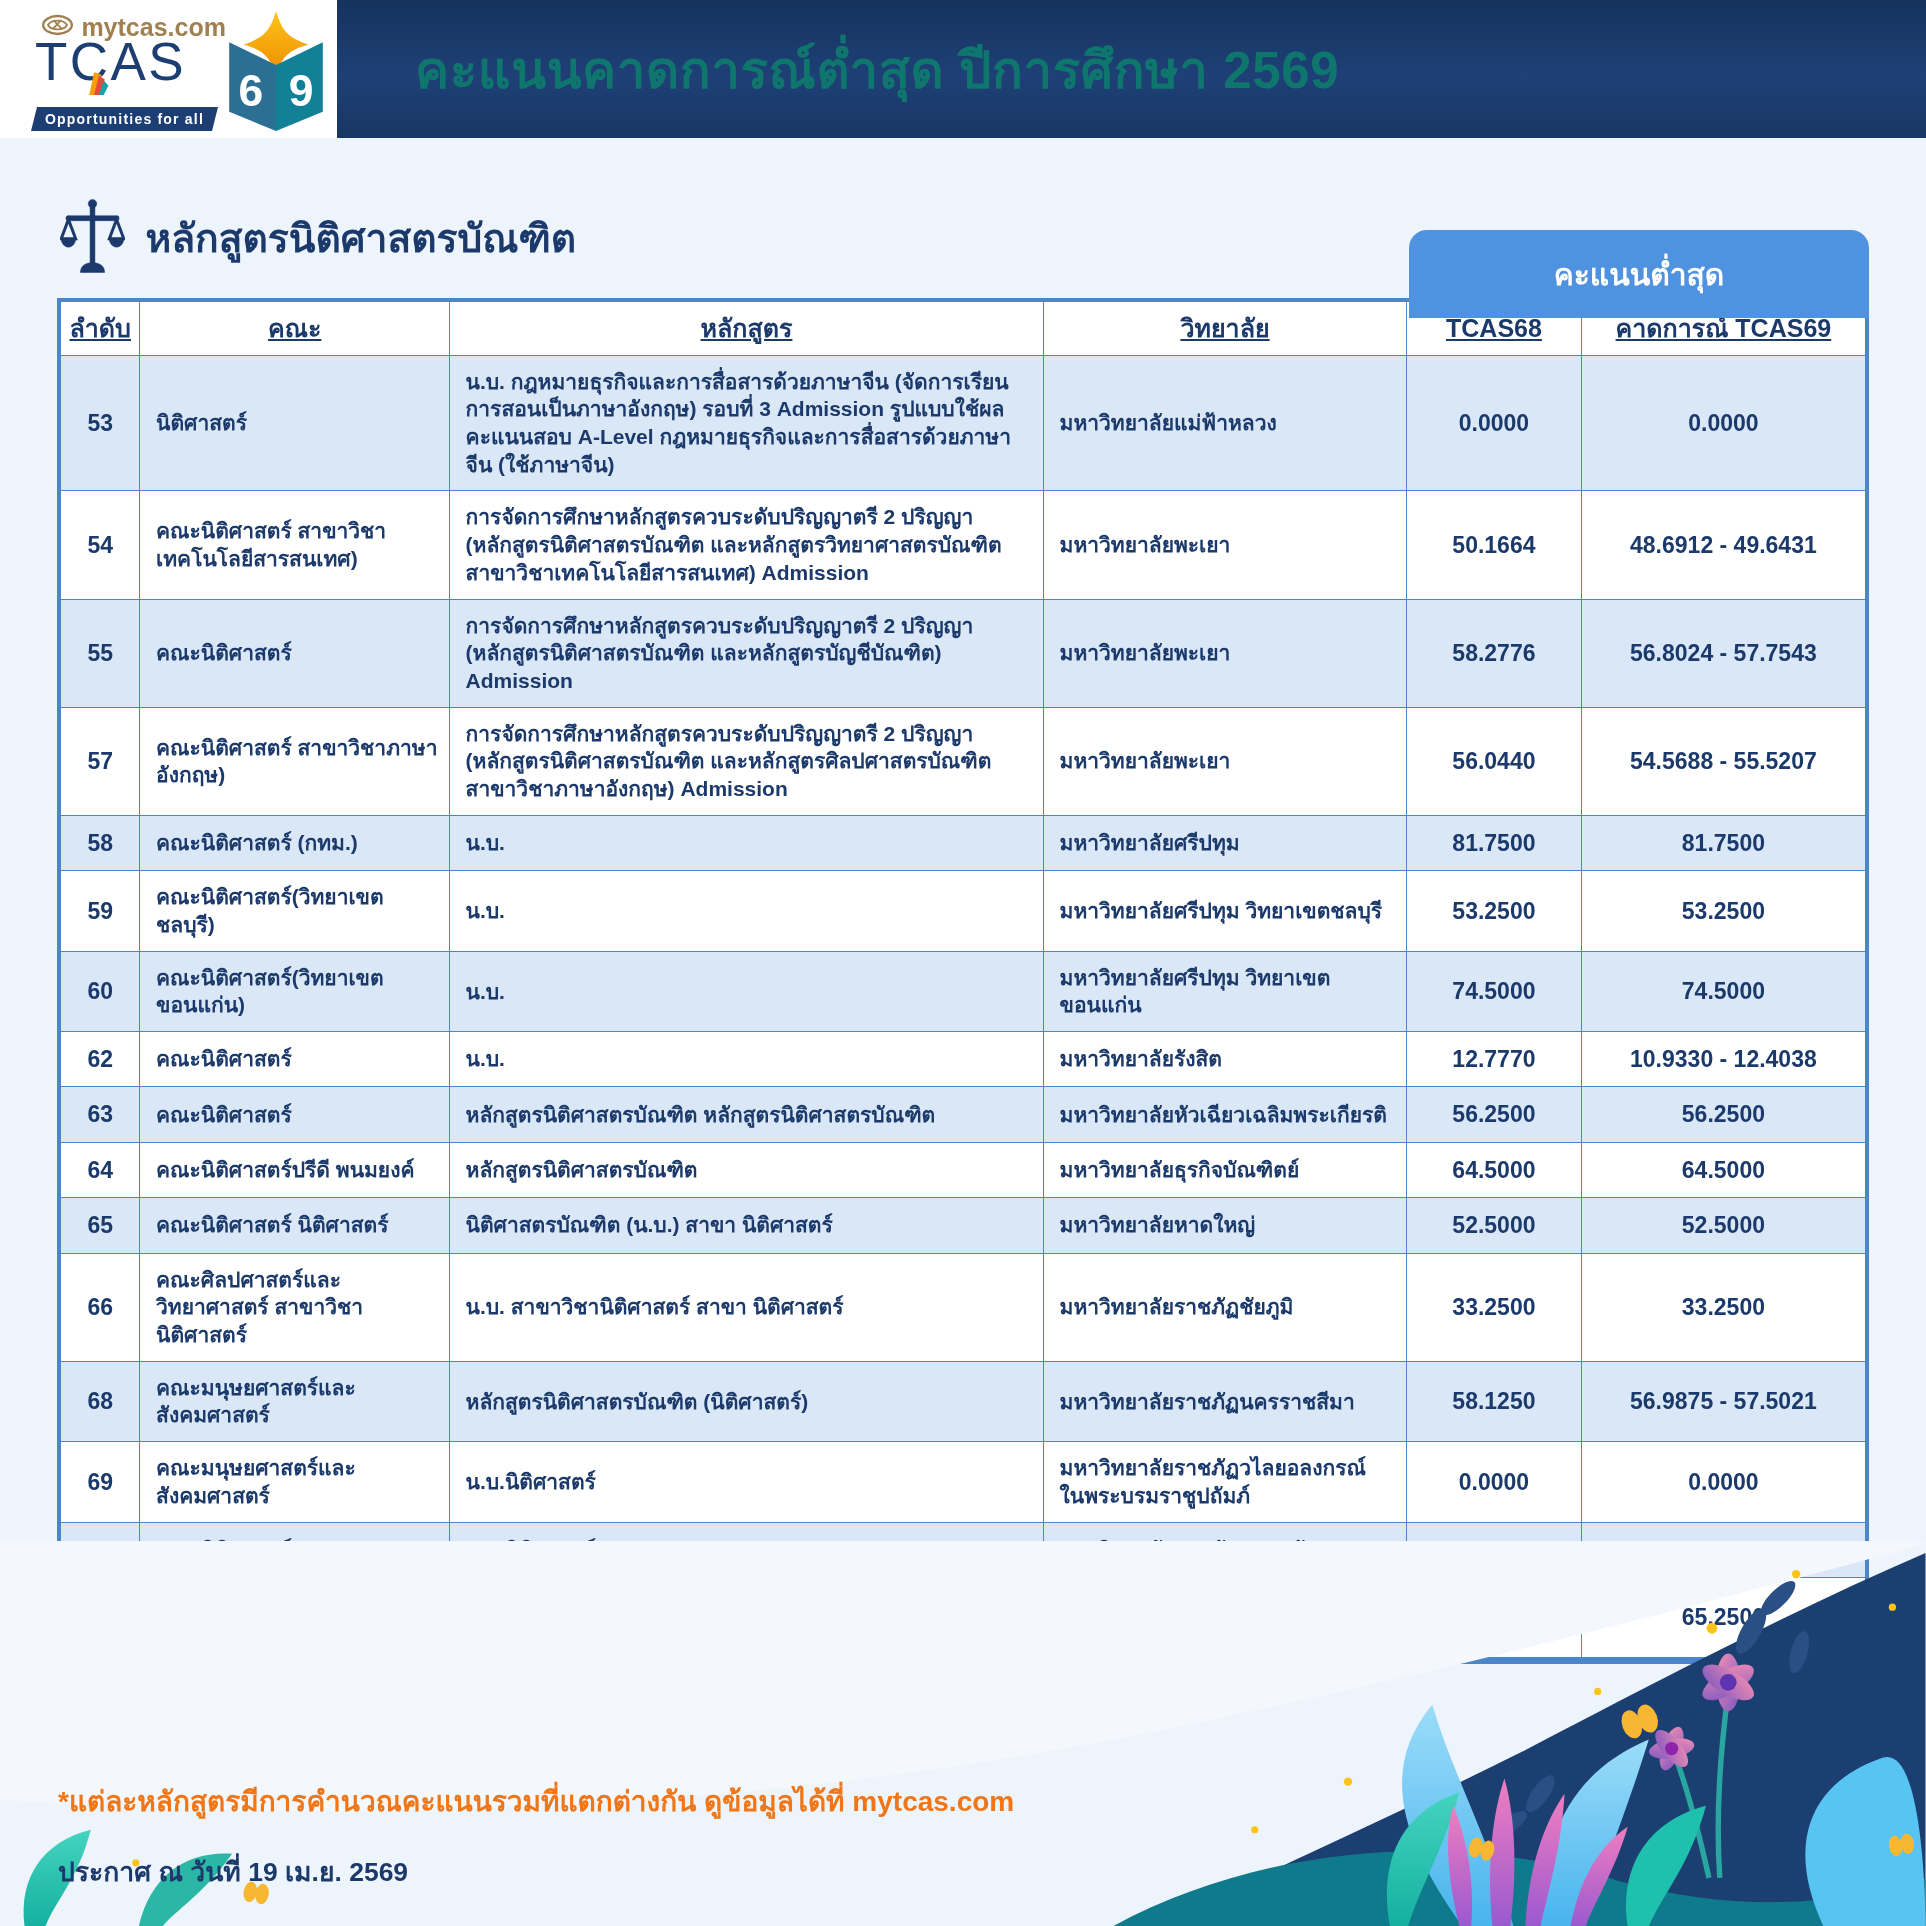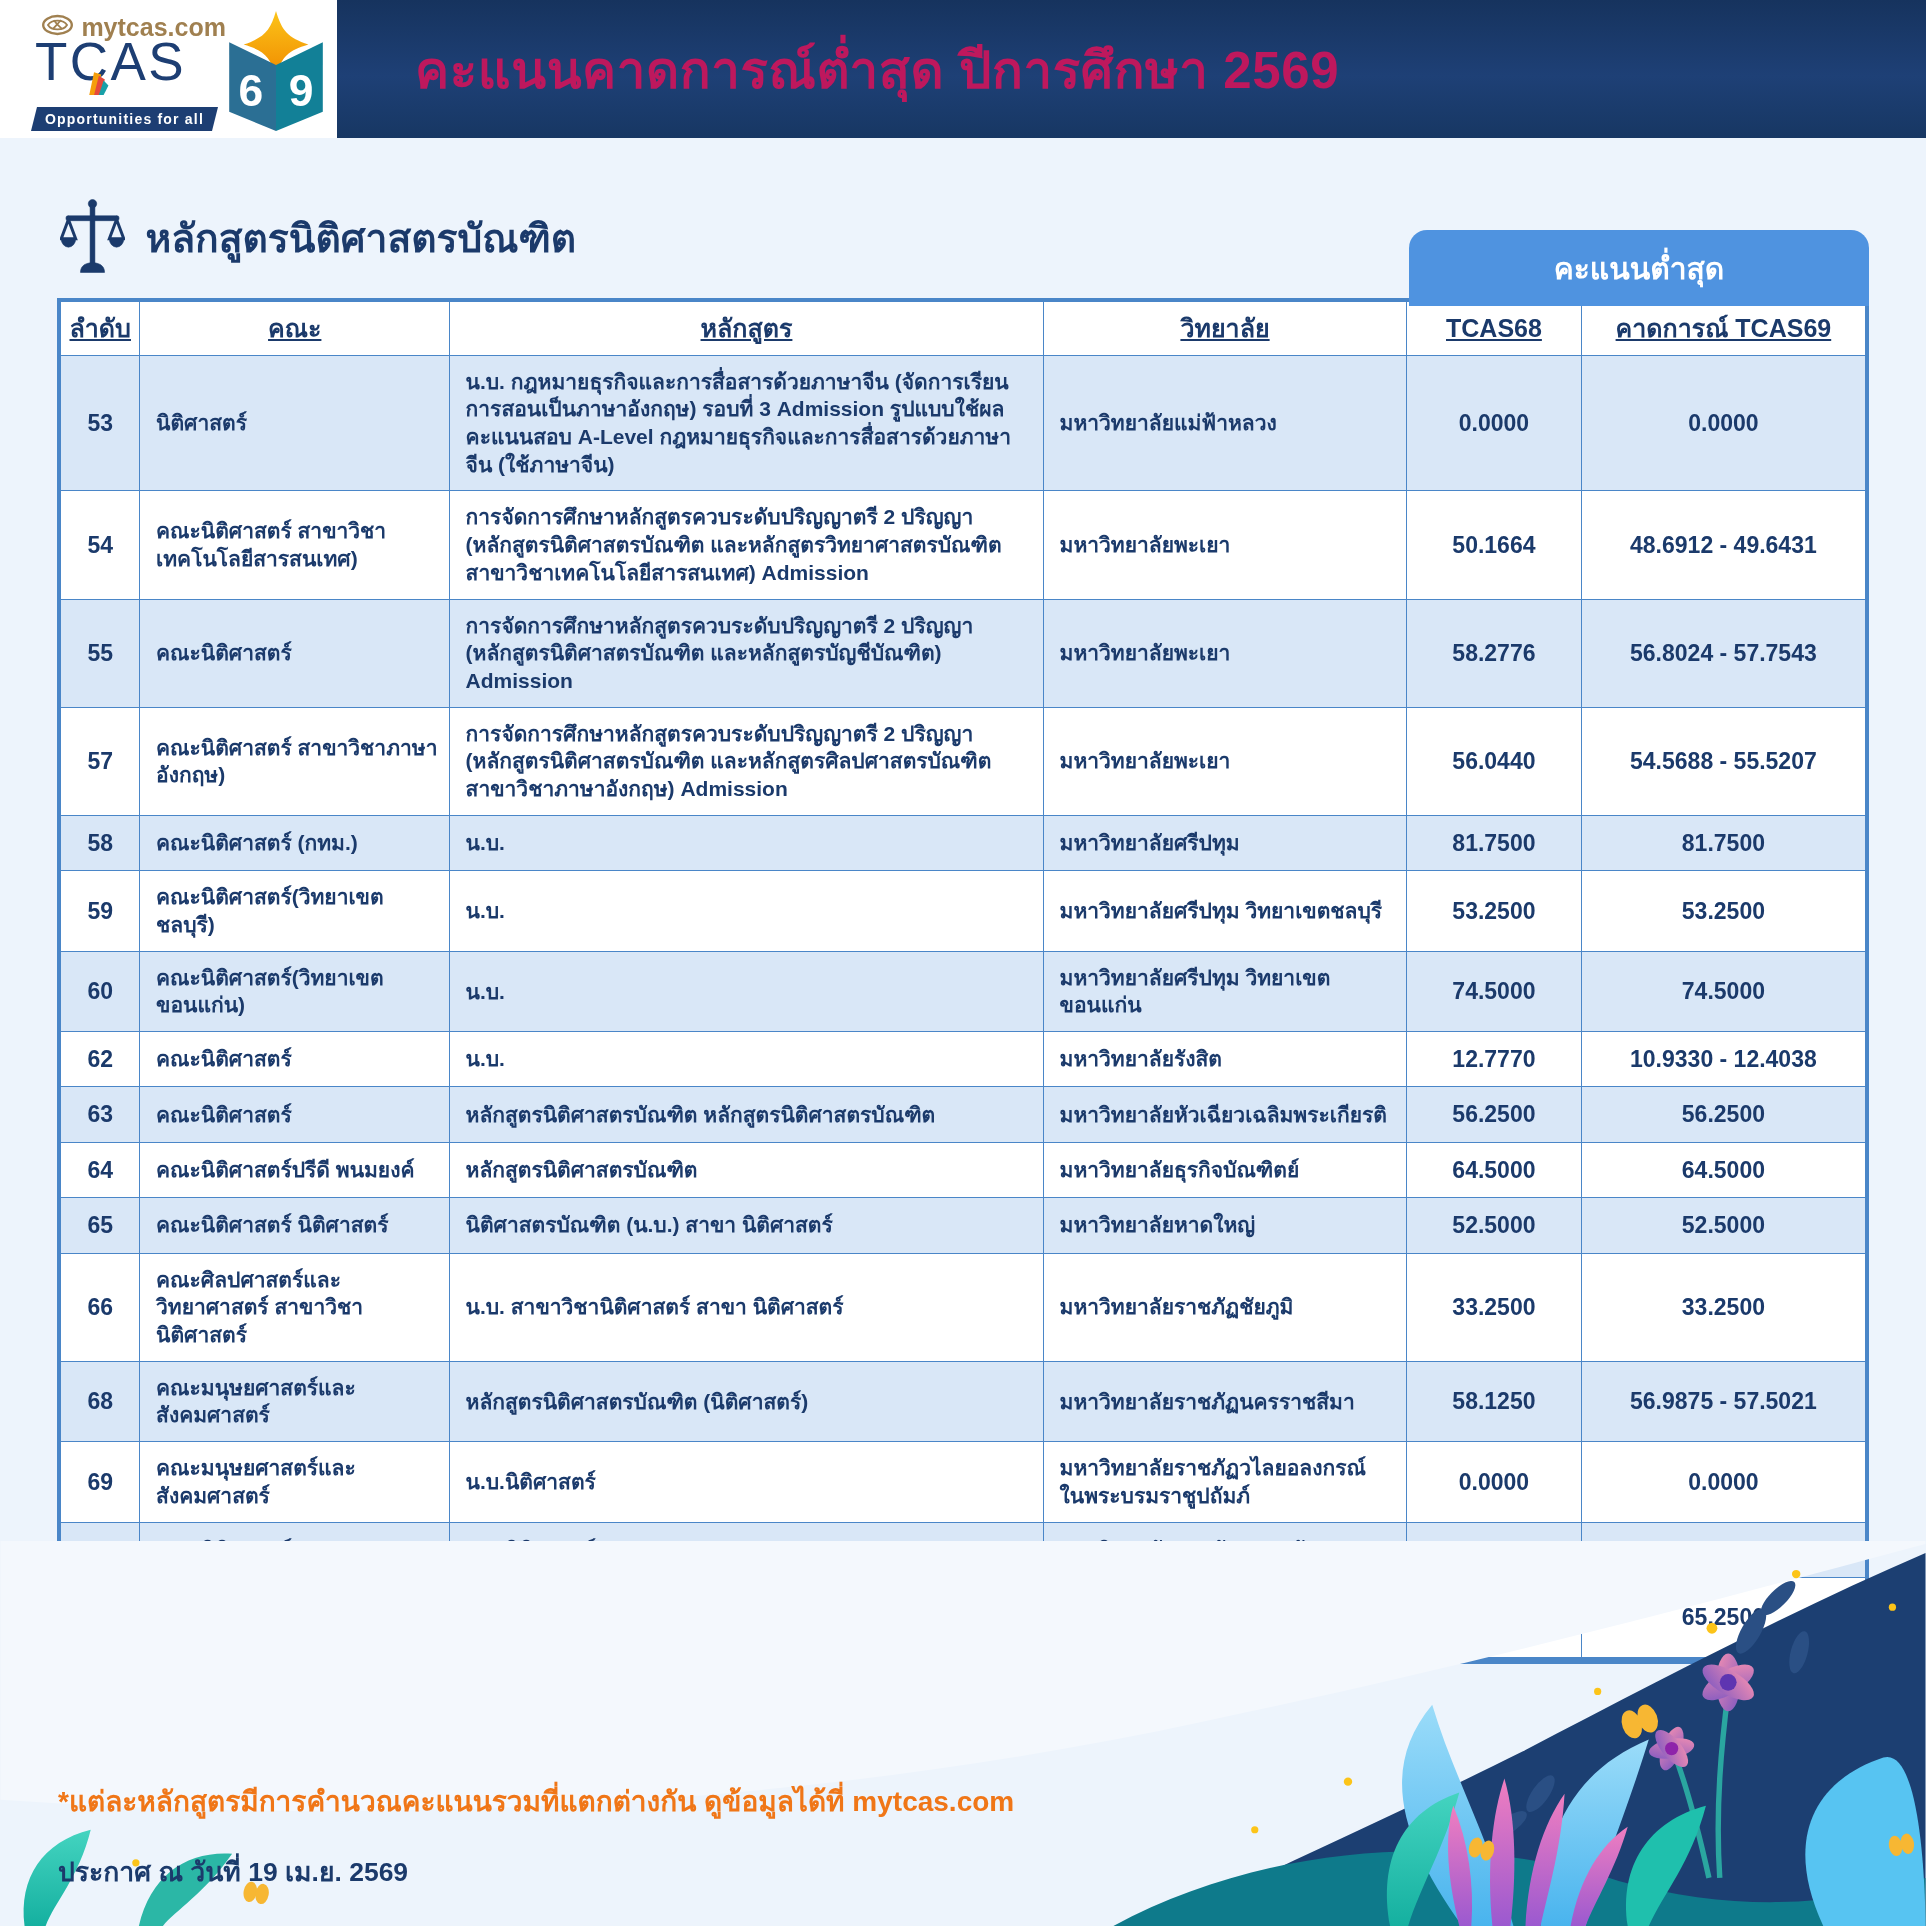--- a/index.html
+++ b/index.html
@@ -8,39 +8,39 @@
     --logo-gold:#a08050; --logo-teal:#17798d; --logo-yellow:#f5a623;
   }
   *{box-sizing:border-box;}
   body{margin:0;background:#dfe9f5;font-family:"Liberation Sans","DejaVu Sans",sans-serif;}
   .page{position:relative;width:1926px;height:1926px;background:var(--page-bg);overflow:hidden;color:var(--navy);}
 
   
   .topbar{position:absolute;top:0;left:0;width:1926px;height:138px;
     background:linear-gradient(180deg,#16335e 0%,#1e4076 55%,#173763 100%);}
   .banner-title{position:absolute;top:0;left:415px;height:138px;display:flex;align-items:center;
-    color:#be185d;font-size:51px;font-weight:700;letter-spacing:0.6px;}
+    color:#0f766e;font-size:51px;font-weight:700;letter-spacing:0.6px;}
   .logo-area{position:absolute;top:0;left:0;width:337px;height:138px;background:#ffffff;}
   .mytcas-row{position:absolute;top:13.2px;left:42px;display:flex;align-items:flex-start;gap:8.4px;}
   .mytcas-row .site{color:var(--logo-gold);font-size:25px;font-weight:700;}
   .tcas-word{position:absolute;top:35px;left:35px;font-size:53px;font-weight:400;color:#1d3e73;letter-spacing:2.4px;line-height:1;}
   .tcas-spark{position:absolute;top:71px;left:88px;width:20.5px;height:24px;}
   .slogan-band{position:absolute;top:107px;left:34px;width:181px;height:24px;background:#1d3e73;
     transform:skewX(-14deg);display:flex;align-items:center;justify-content:center;}
   .slogan-band span{transform:skewX(14deg);color:#fff;font-size:14px;font-weight:700;letter-spacing:1.2px;white-space:nowrap;}
   .book-logo{position:absolute;top:10.8px;left:224px;width:104px;height:120px;}
   .book-digit{font:800 74px "Liberation Sans","DejaVu Sans",sans-serif;fill:#ffffff;}
 
   
   .section-row{position:absolute;top:199px;left:60px;display:flex;align-items:center;gap:20.5px;}
   .section-title{font-size:39px;font-weight:700;color:#1b3a6b;}
 
   
   .table-wrap{position:absolute;top:298px;left:57px;width:1812px;}
-  .badge{position:absolute;top:-68px;right:0;width:460px;height:76px;background:var(--badge-blue);
+  .badge{position:absolute;top:-68px;right:0;width:460px;height:88px;background:var(--badge-blue);
     border-radius:18px 18px 0 0;display:flex;align-items:center;justify-content:center;
     color:#fff;font-size:30px;font-weight:700;}
   table{border-collapse:collapse;width:1812px;background:#fff;
     border:4.2px solid var(--table-border);border-bottom-width:7.2px;}
   th,td{border:1.8px solid var(--table-border);vertical-align:middle;}
   th{height:55px;font-size:25px;font-weight:700;color:var(--navy);text-align:center;background:#fff;padding:3.6px 6px;text-decoration:underline;}
   td{font-size:21px;font-weight:600;line-height:1.32;color:var(--navy);padding:12px 15.6px;background:var(--row-white);}
   tbody tr:nth-child(odd) td{background:var(--row-alt);}
   td.col-no{text-align:center;font-size:23px;padding:12px 3.6px;}
   td.col-tcas68,td.col-tcas69{text-align:center;font-size:23px;white-space:nowrap;}

